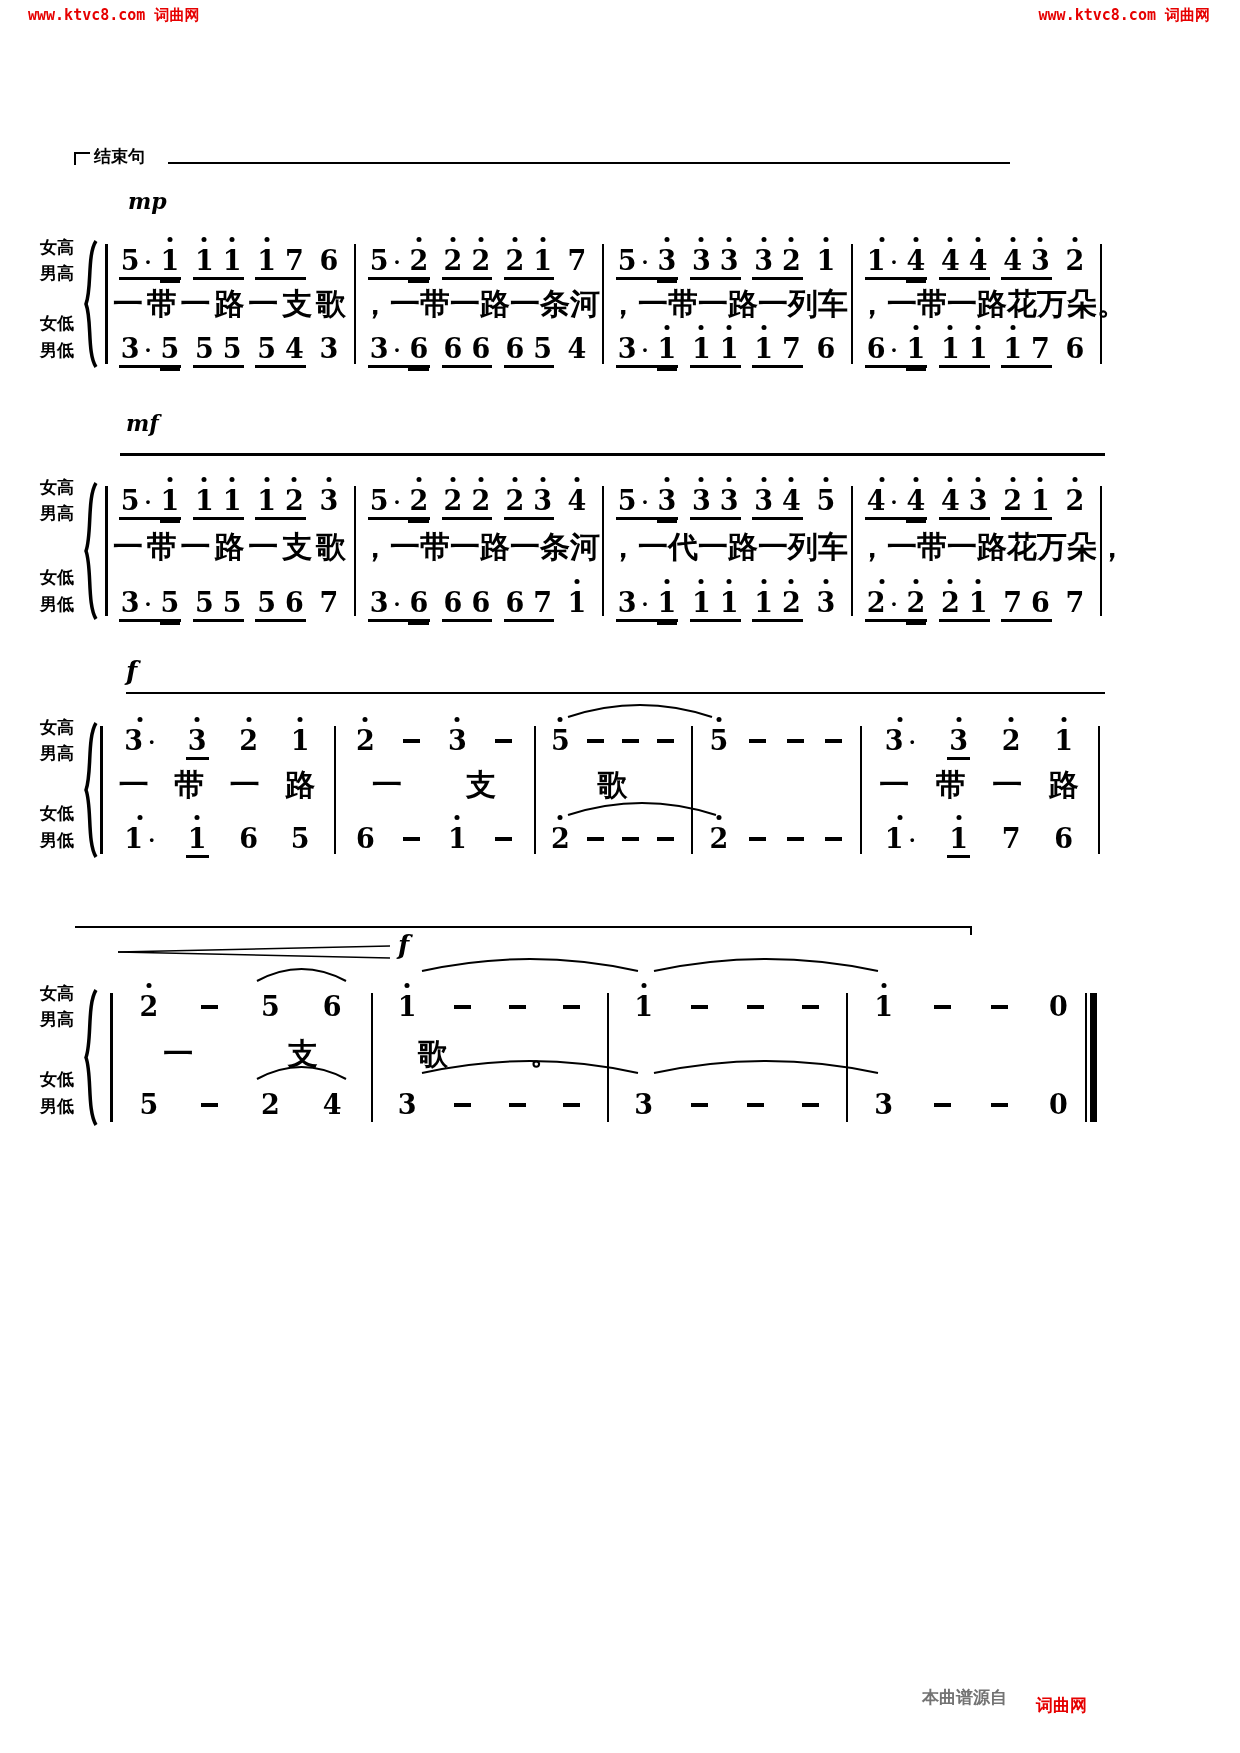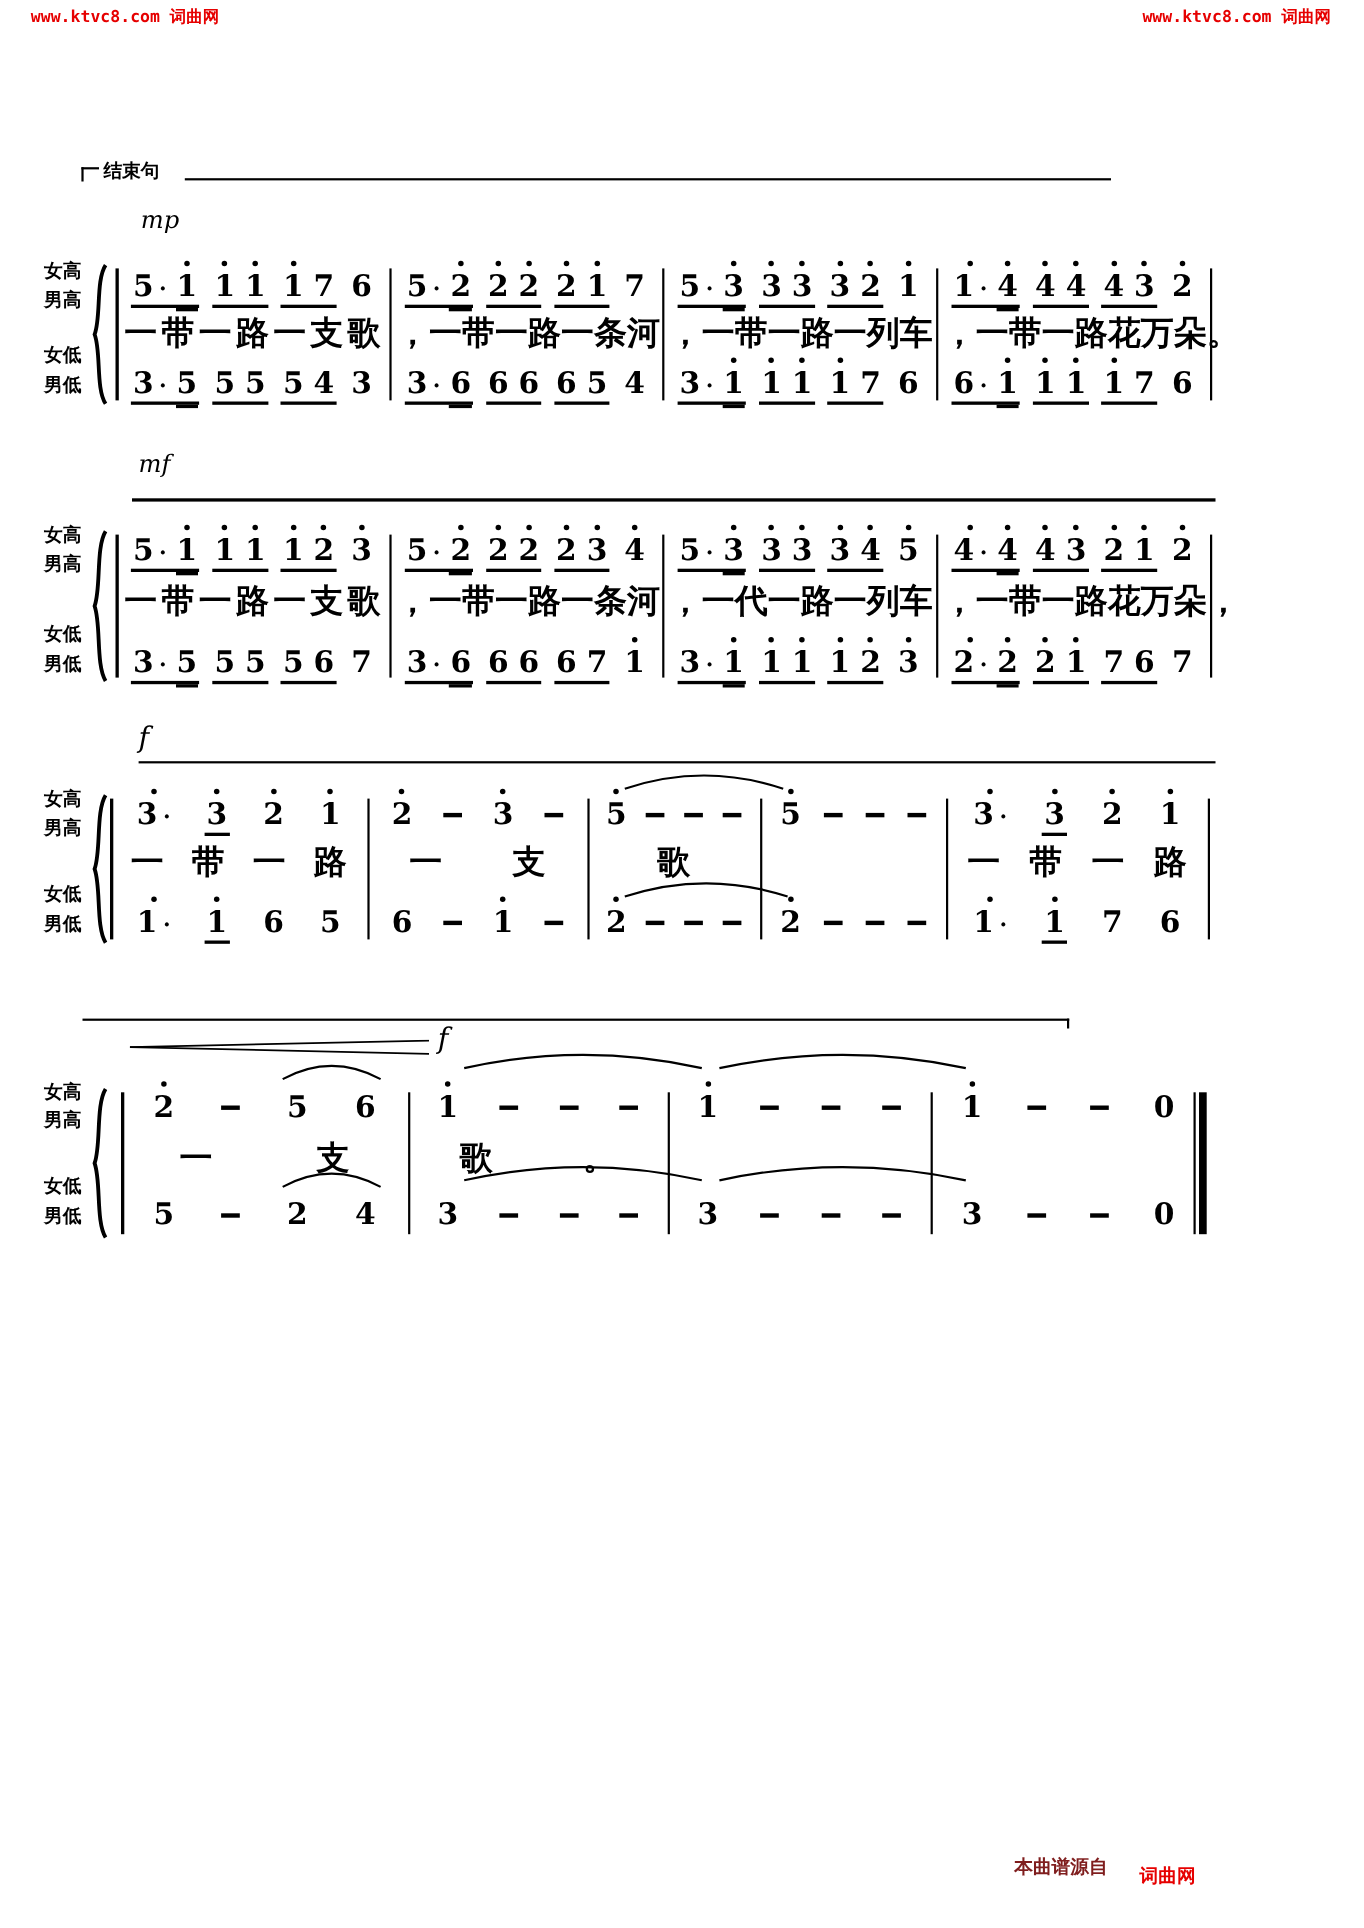--- a/index.html
+++ b/index.html
@@ -5,42 +5,42 @@
   html,body{margin:0;padding:0;background:#fff}
   #page{position:relative;width:1240px;height:1753px;background:#fff;overflow:hidden;
         font-family:"DejaVu Sans",sans-serif;color:#000}
   .hdr{position:absolute;top:6px;font-family:"DejaVu Sans Mono",monospace;
        font-size:15px;font-weight:bold;color:var(--red,#e60000);white-space:nowrap}
   #hdr-left{left:28px}
   #hdr-right{right:30px}
   .vlabel{position:absolute;font-size:17px;font-weight:bold;line-height:1.1;
           font-family:"DejaVu Sans",sans-serif;white-space:nowrap}
   .dyn{position:absolute;font-family:"DejaVu Serif",serif;font-style:italic;
-       font-weight:normal;font-size:22px;line-height:1}
+       font-weight:bold;font-size:22px;line-height:1}
   .dyn.big{font-size:26px}
   .hline{position:absolute;background:#000}
   .vline{position:absolute;background:#000}
   .corner{position:absolute;width:14px;height:11px;border-left:2px solid #000;border-top:2px solid #000}
   .section-label{position:absolute;font-size:17px;font-weight:bold;line-height:1;white-space:nowrap}
   .measure{position:absolute;display:flex;justify-content:space-around;align-items:flex-end;height:46px}
   .group{display:inline-flex;align-items:flex-end;gap:9px;padding:0 2px 3px 2px;
          border-bottom:3px solid transparent}
   .group.ul{border-bottom-color:#000}
   .tok{position:relative;display:inline-flex;align-items:flex-end}
   .tok .d{font-family:"DejaVu Serif",serif;font-weight:bold;font-size:27px;line-height:1}
   .tok .hi{position:absolute;top:-10px;left:50%;transform:translateX(-50%);
            width:5px;height:5px;border-radius:50%;background:#000}
   .tok .aug{font-family:"DejaVu Serif",serif;font-weight:bold;font-size:20px;line-height:1;margin:0 0 2px 5px}
   .tok .dbl{position:absolute;left:-1px;right:-1px;bottom:-9px;height:3px;background:#000}
   .dash{display:inline-block;width:17px;height:4px;background:#000;margin-bottom:11px}
   .lyric{position:absolute;display:flex;justify-content:space-around;align-items:flex-end;height:34px}
   .lyric span{font-size:30px;font-weight:bold;line-height:1;font-family:"DejaVu Sans",sans-serif}
   .arc,.brace,.hairpin{position:absolute}
   .ftr{position:absolute;font-size:17px;font-weight:bold;white-space:nowrap}
-  #ftr-src{color:#7f1d1d}
+  #ftr-src{color:#737373}
   #ftr-site{color:var(--red,#e60000)}
 </style>
 </head>
 <body>
 
 <div id="page">
   <div class="hdr" id="hdr-left">www.ktvc8.com 词曲网</div>
   <div class="hdr" id="hdr-right">www.ktvc8.com 词曲网</div>
   <div id="score-root" style="position:absolute;left:0;top:0;right:0;bottom:0;">
       <div class="corner" style="left: 74px; top: 152px;"></div>

